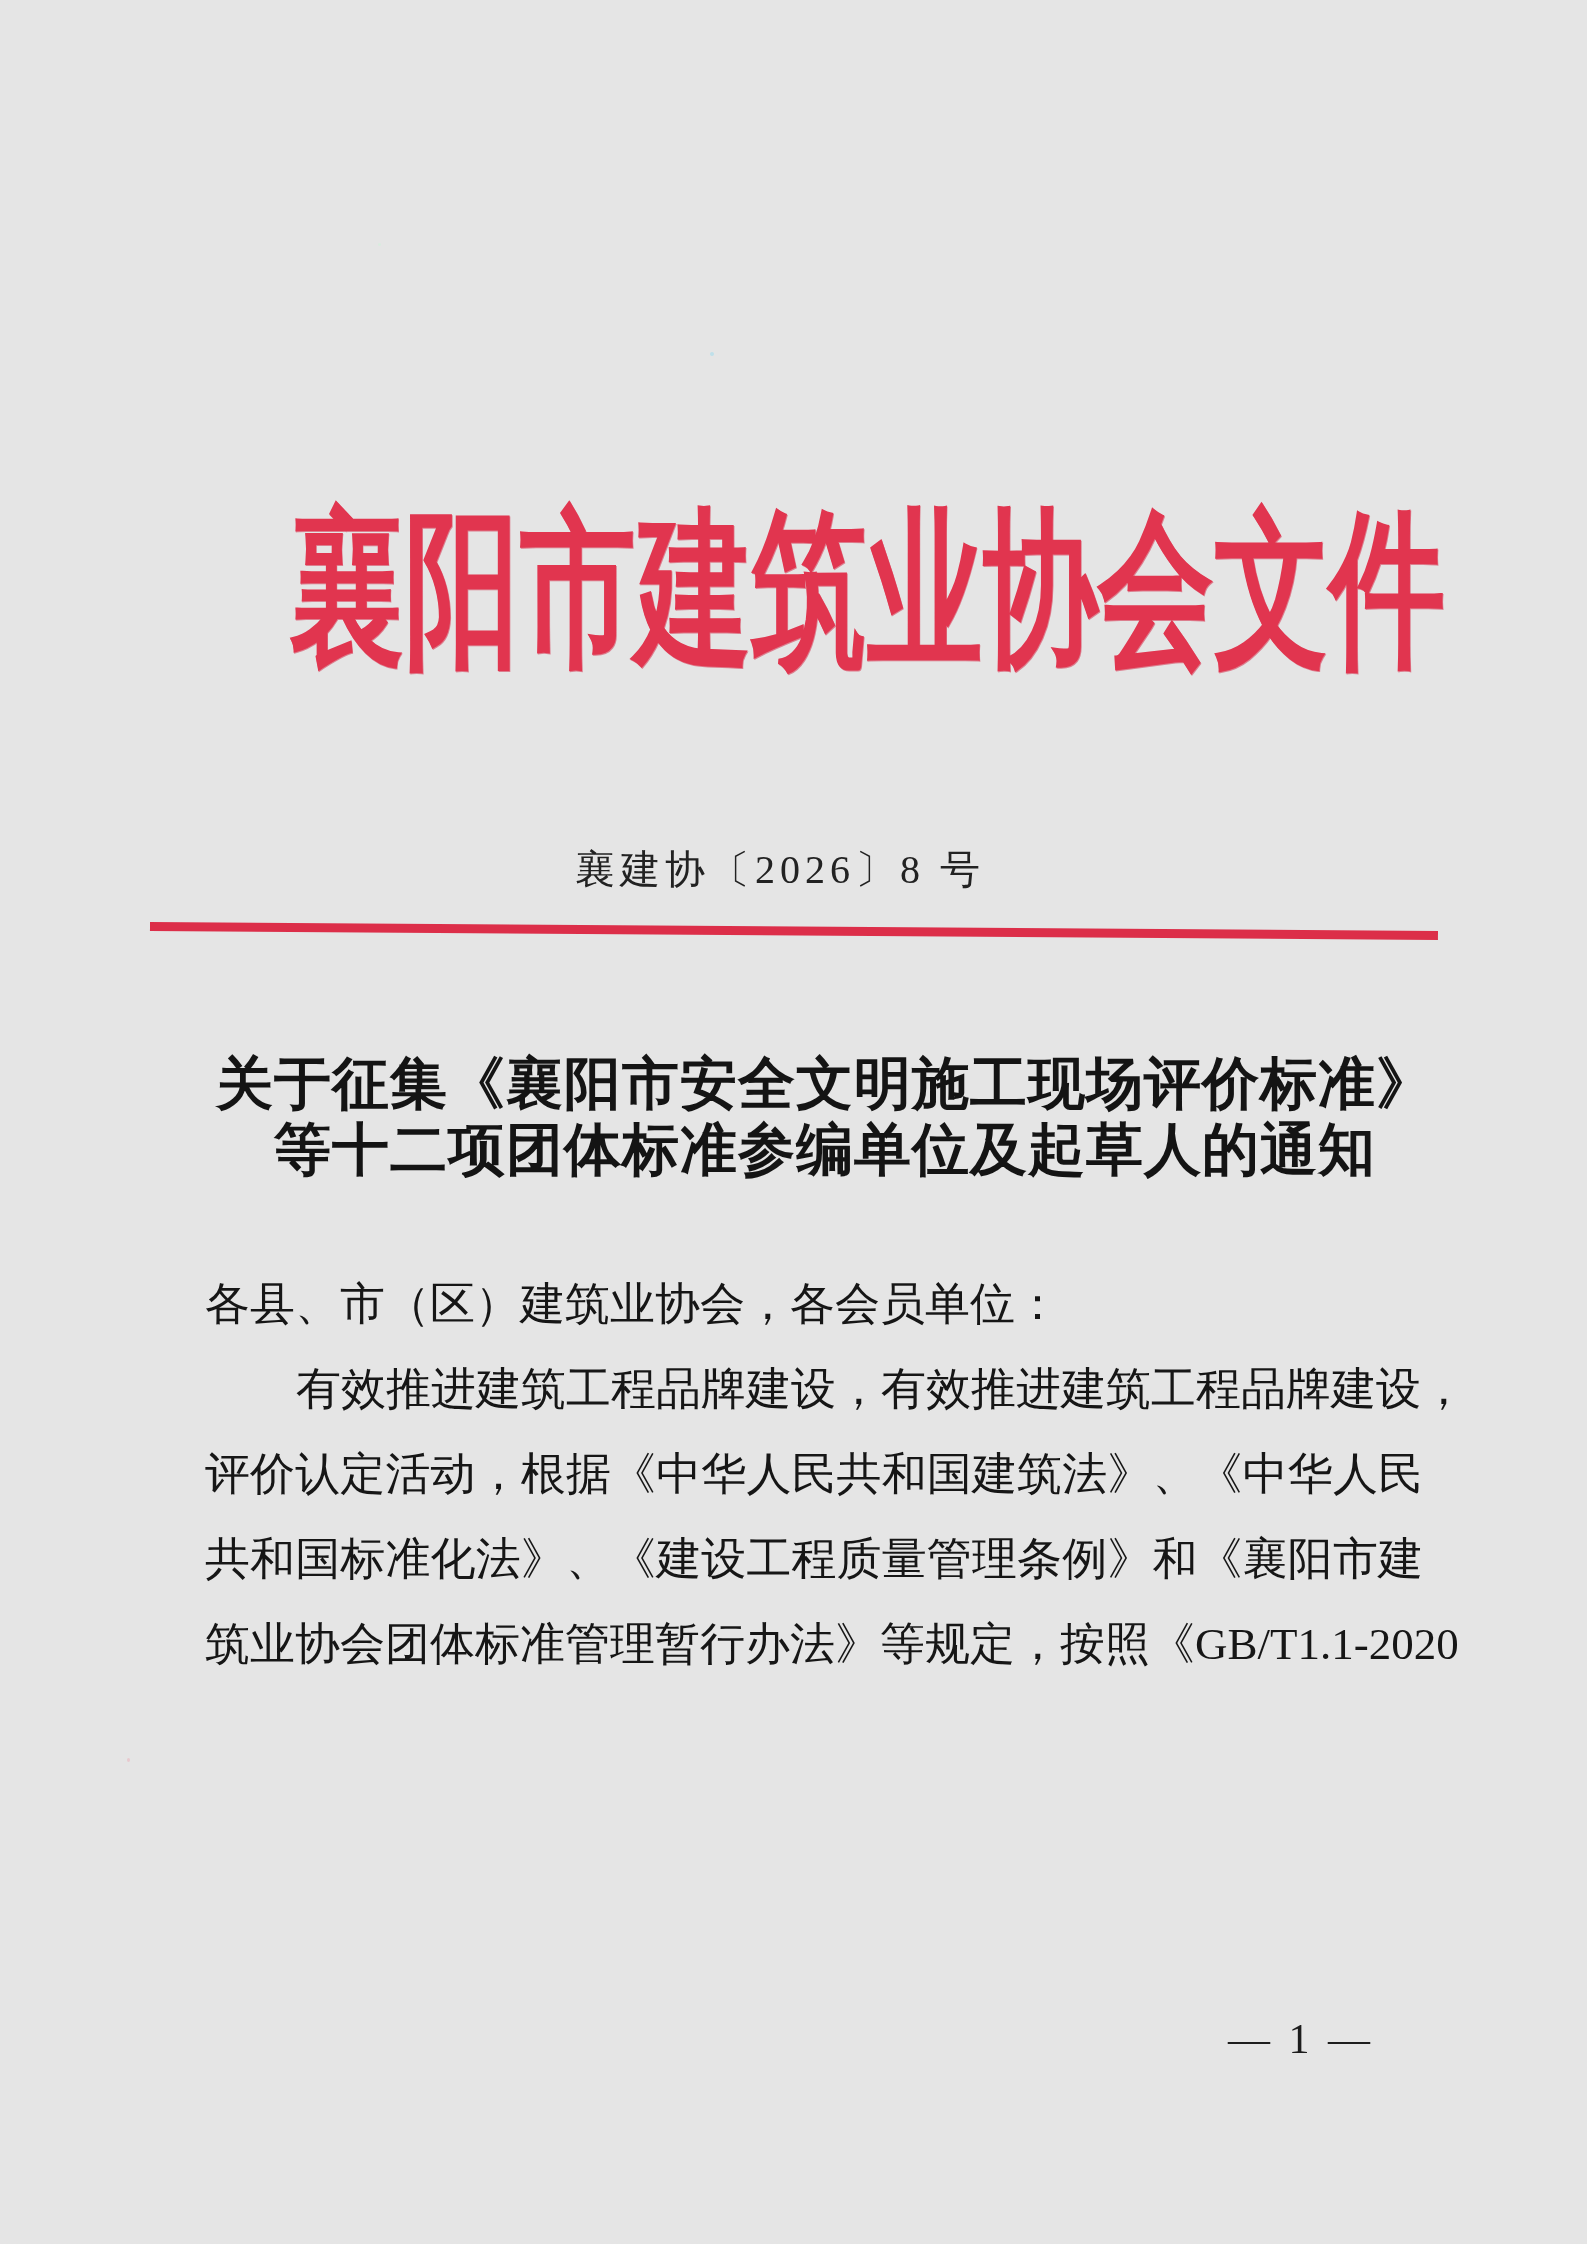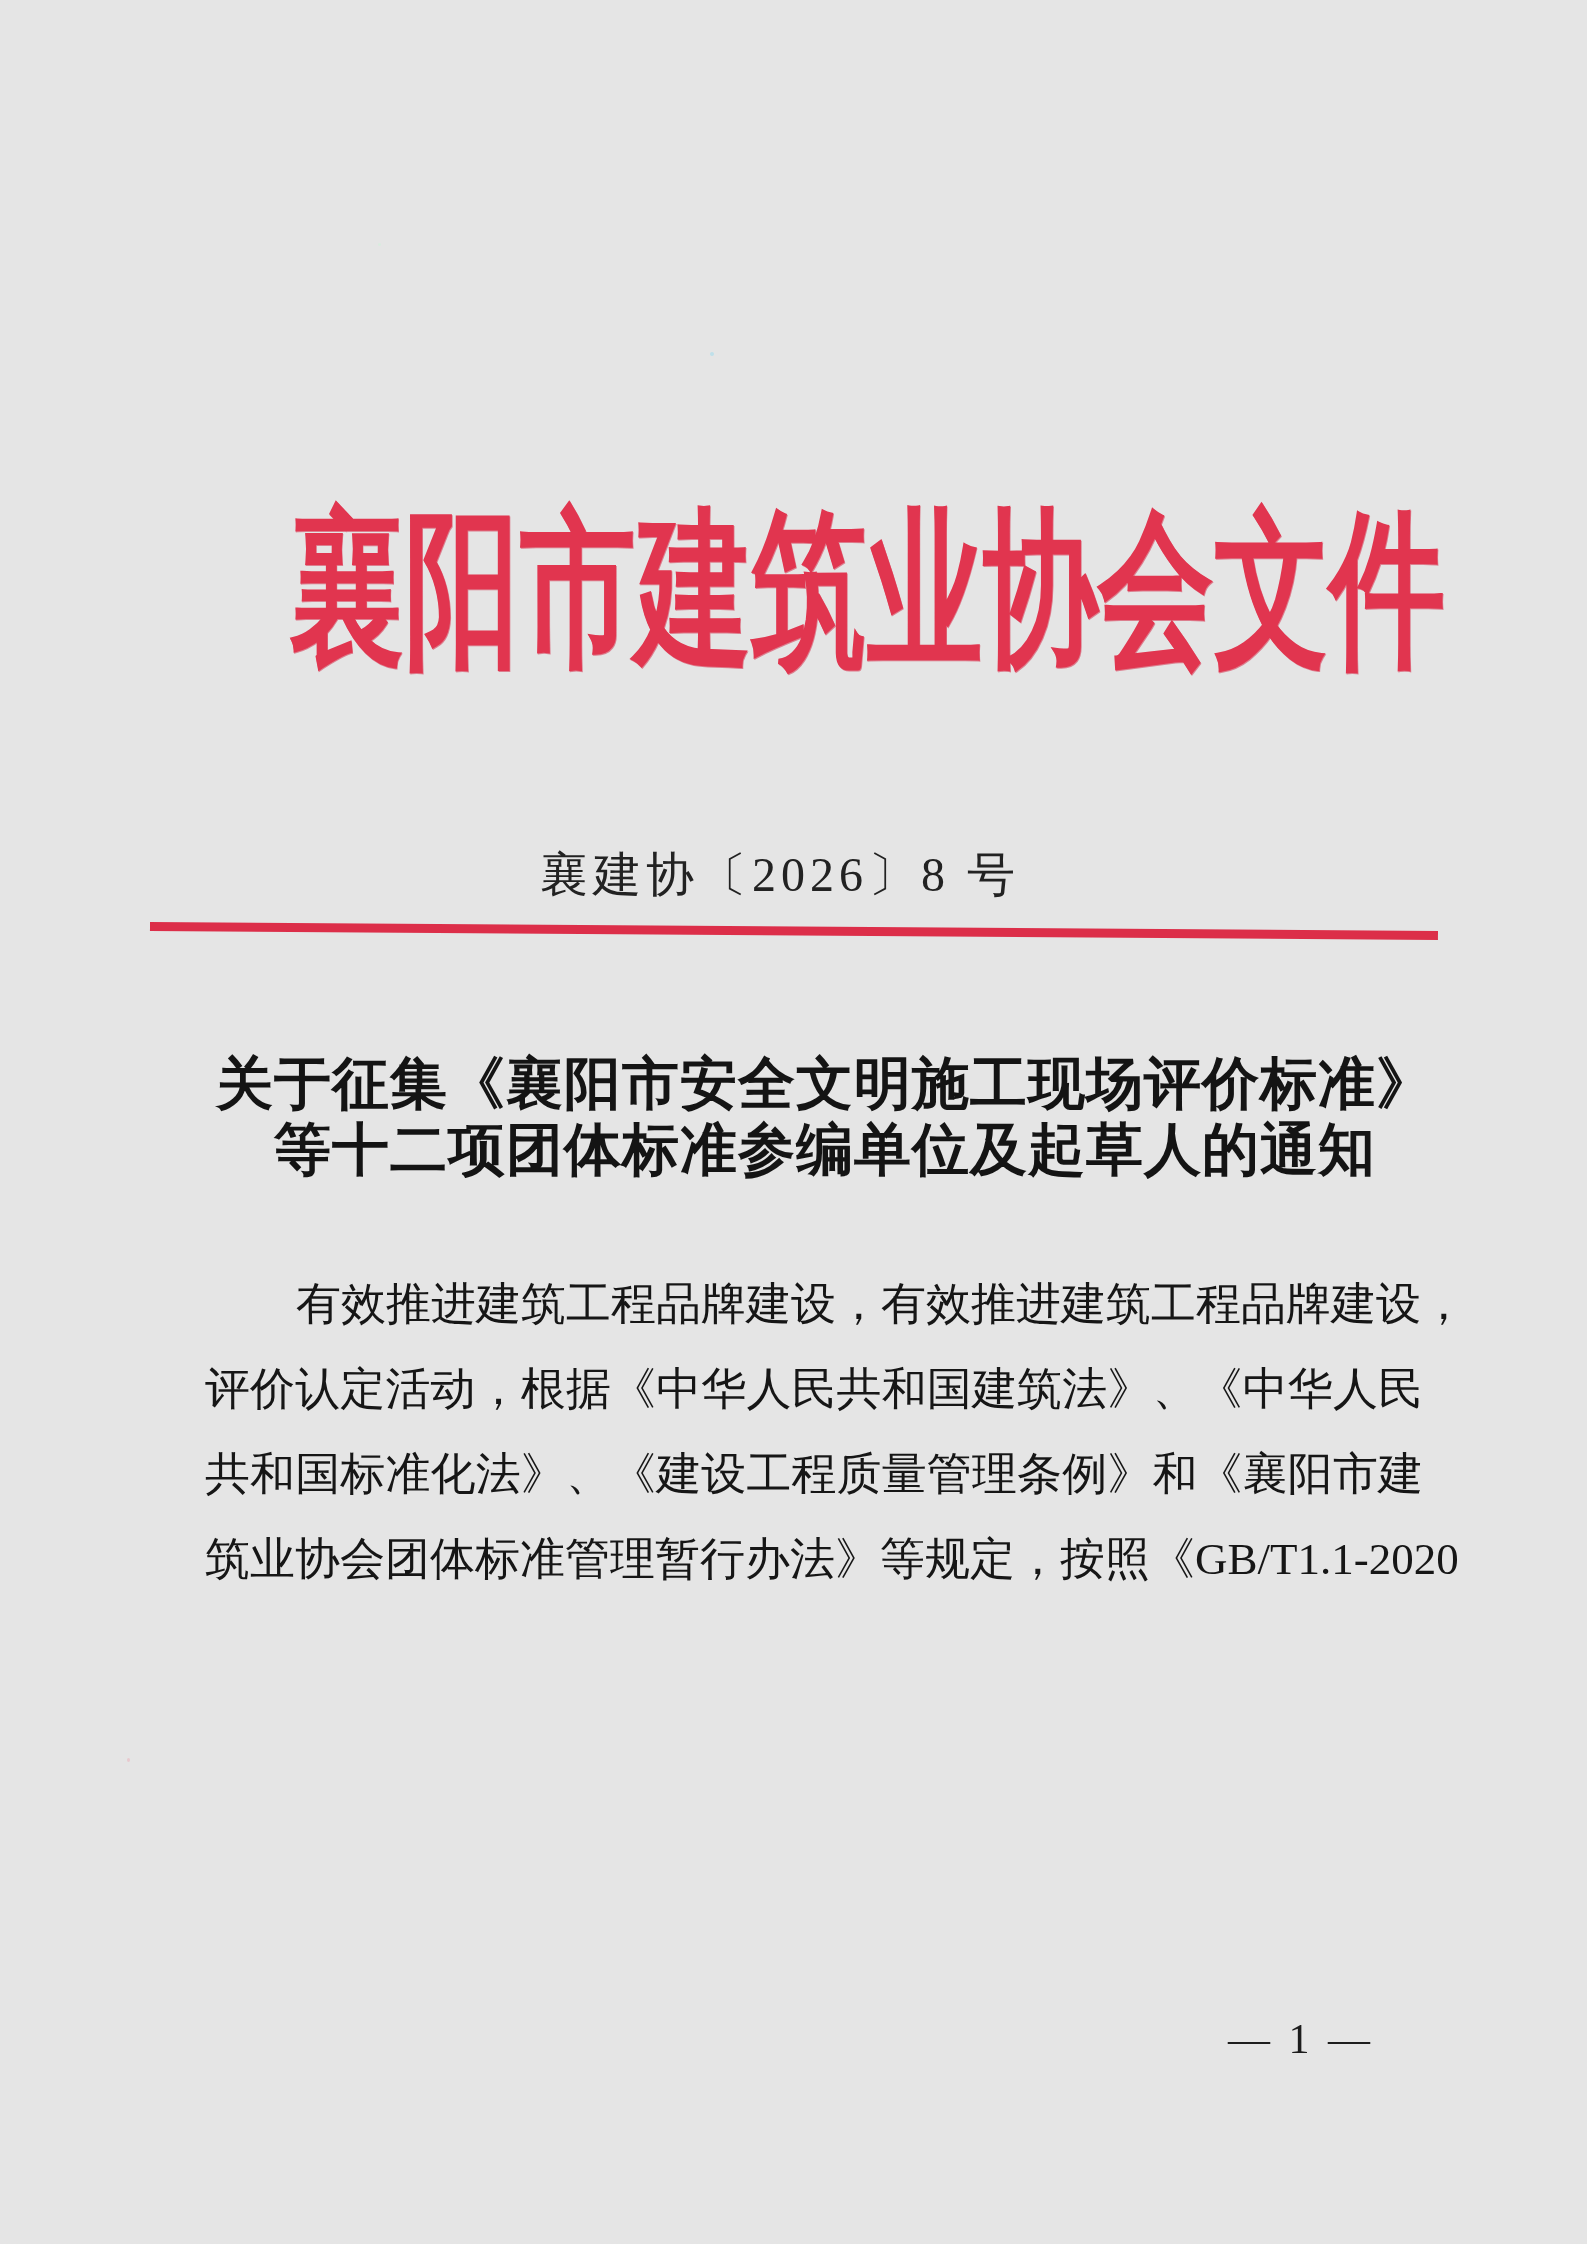--- a/index.html
+++ b/index.html
@@ -29,21 +29,21 @@
     transform: scaleX(0.68);
     transform-origin: center;
     white-space: nowrap;
     text-shadow: 1px 1px 0 rgba(214, 42, 71, 0.55);
   }
   
   .doc-number {
     position: absolute;
     top: 846px; left: 0; width: 1560px;
     text-align: center;
-    font-size: 48px;
+    font-size: 40px;
     line-height: 1.2;
     letter-spacing: 5px;
     color: #222222;
     white-space: nowrap;
   }
   
   .red-rule {
     position: absolute;
     top: 922px; left: 150px; width: 1288px; height: 9px;
     background: #dc2e49;
@@ -114,20 +114,21 @@
   <div class="doc-number">襄建协〔2026〕8 号</div>
 
   <div class="red-rule"></div>
 
   <div class="notice-title">
     <div>关于征集《襄阳市安全文明施工现场评价标准》</div>
     <div>等十二项团体标准参编单位及起草人的通知</div>
   </div>
 
   <div class="body-block">
+    <div class="body-line salutation">各县、市（区）建筑业协会，各会员单位：</div>
     <div class="body-line para-start">有效推进建筑工程品牌建设，有效推进建筑工程品牌建设，</div>
     <div class="body-line">评价认定活动，根据《中华人民共和国建筑法》、《中华人民</div>
     <div class="body-line">共和国标准化法》、《建设工程质量管理条例》和《襄阳市建</div>
     <div class="body-line">筑业协会团体标准管理暂行办法》等规定，按照《GB/T1.1-2020</div>
   </div>
 
   <div class="page-number">— 1 —</div>
 
 </div>
 

